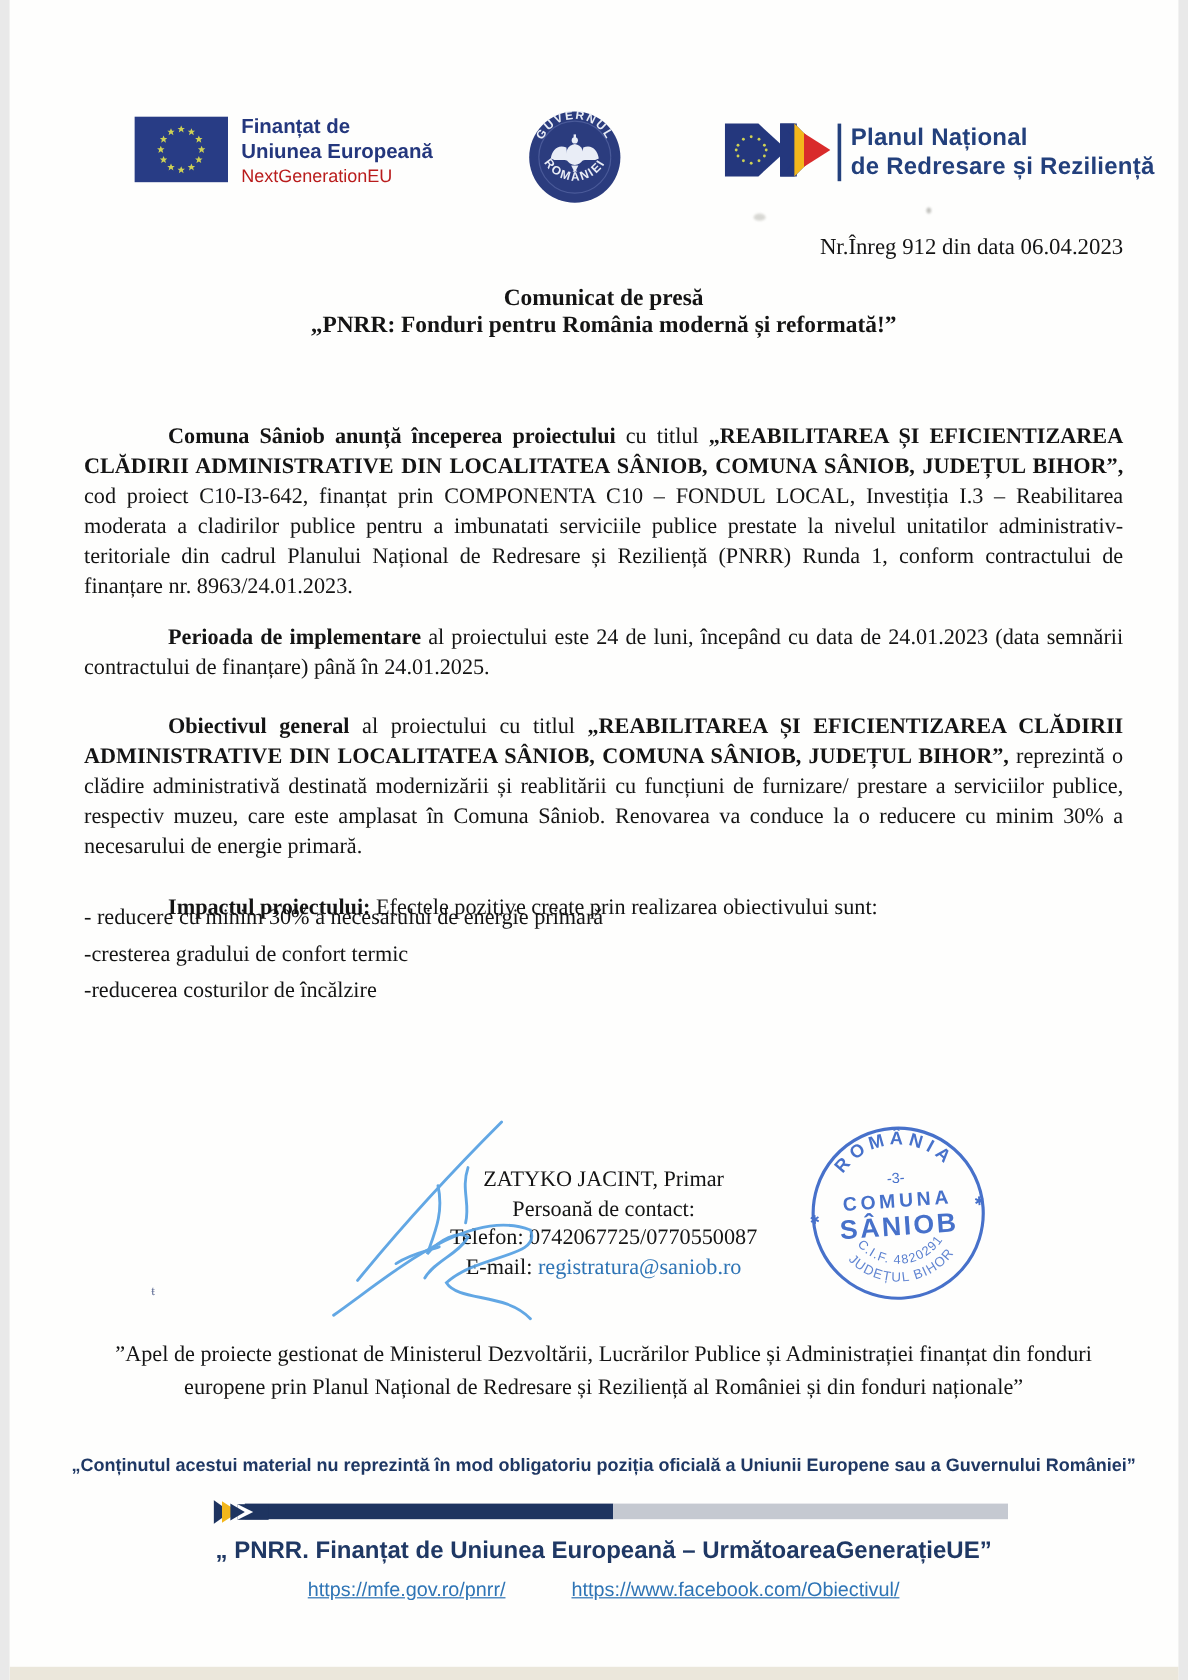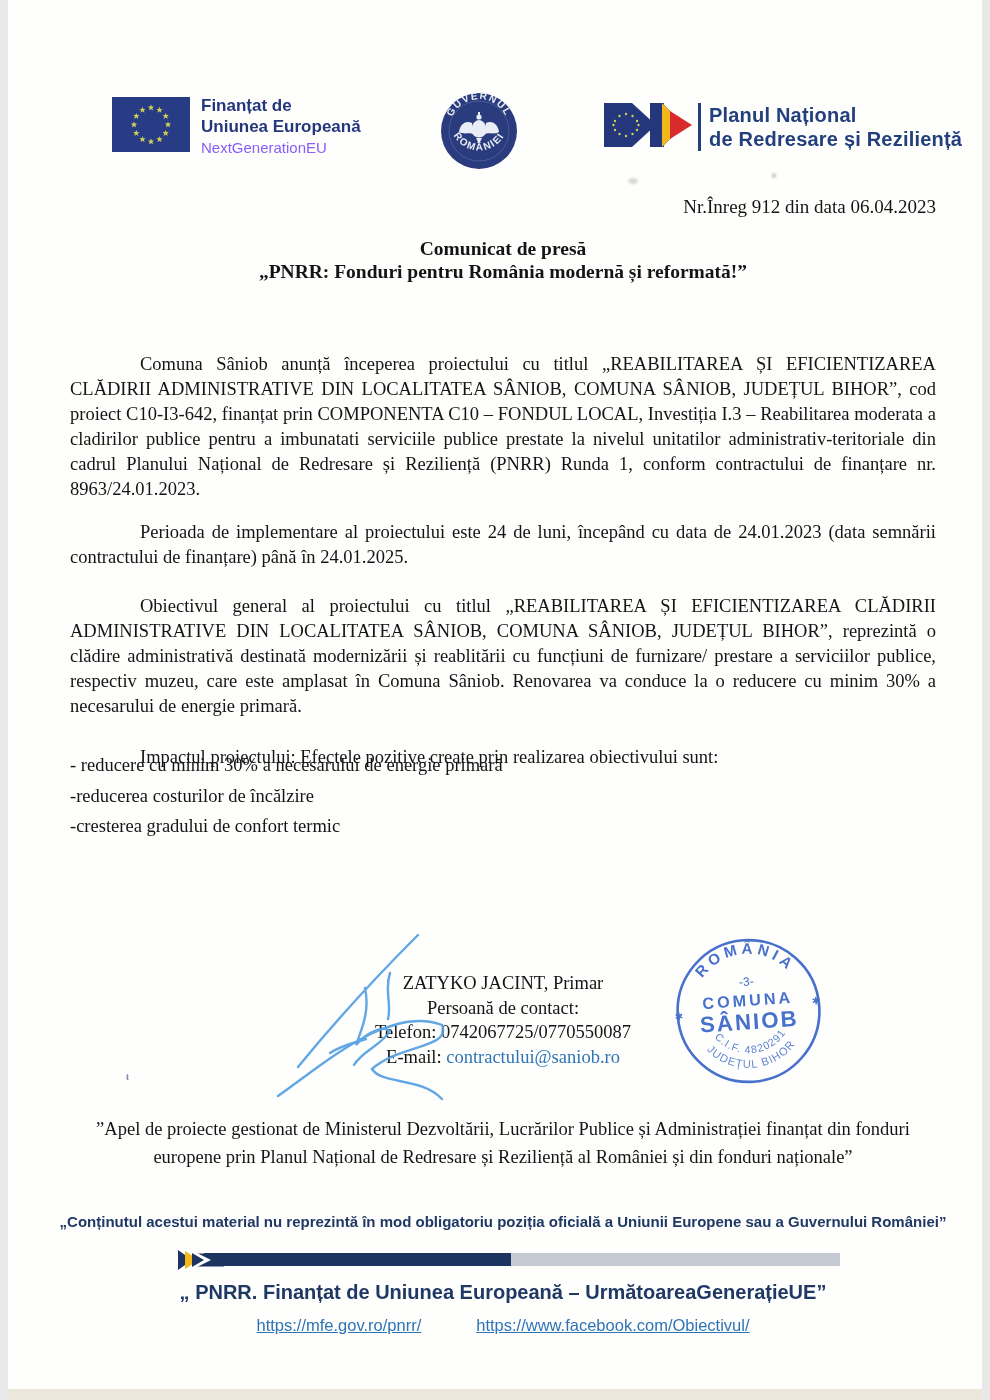--- a/index.html
+++ b/index.html
@@ -2,21 +2,21 @@
 <html><head>
 <meta charset="utf-8">
 <style>
   html,body{margin:0;padding:0;background:#e9e9e9;}
   .page{position:relative;width:974px;height:1400px;margin:0 auto;background:#fefefd;overflow:hidden;
         font-family:"Liberation Serif", serif;color:#141414;}
   
   .eu-flag{position:absolute;left:104px;top:97px;}
   .eu-text{position:absolute;left:193px;top:95px;font-family:"Liberation Sans",sans-serif;}
   .eu-text .l1,.eu-text .l2{font-weight:bold;font-size:17px;line-height:21px;color:#24377d;}
-  .eu-text .l3{font-size:15px;line-height:20px;color:#8b5cf6;margin-top:1px;}
+  .eu-text .l3{font-size:15px;line-height:20px;color:#b91c1c;margin-top:1px;}
   .gov-seal{position:absolute;left:430px;top:88px;}
   .pnrr-logo{position:absolute;left:596px;top:99px;display:flex;align-items:flex-end;}
   .pnrr-divider{width:3px;height:48px;background:#23407c;margin:0 8px 0 6px;}
   .pnrr-text{font-family:"Liberation Sans",sans-serif;font-weight:bold;font-size:20px;line-height:24px;color:#23407c;letter-spacing:.2px;}
   .speck{position:absolute;border-radius:50%;filter:blur(1px);}
   .speck1{left:620px;top:178px;width:10px;height:6px;background:#b9b9b2;opacity:.55;}
   .speck2{left:764px;top:173px;width:4px;height:5px;background:#9a9a94;opacity:.6;}
   .artifact-t{position:absolute;left:118px;top:1070px;font-size:11px;color:#3c4c7c;opacity:.8;}
   
   .reg{position:absolute;left:500px;top:196px;width:428px;text-align:right;font-size:19px;}
@@ -35,21 +35,21 @@
   
   .bar-navy{position:absolute;left:196px;top:1253px;width:307px;height:13px;background:#1e3460;}
   .bar-gray{position:absolute;left:503px;top:1253px;width:329px;height:13px;background:#c5c9d1;}
   .bar-arrows{position:absolute;left:170px;top:1249px;}
   .slogan{position:absolute;left:0;top:1281px;width:990px;text-align:center;
           font-family:"Liberation Sans",sans-serif;font-weight:bold;font-size:20px;color:#1f3864;}
   .links{position:absolute;left:0;top:1316px;width:990px;display:flex;justify-content:center;gap:55px;
          font-family:"Liberation Sans",sans-serif;font-size:16.5px;}
   .links a{color:#2e74b5;text-decoration:underline;}
   .bottom-band{position:absolute;left:0;top:1389px;width:990px;height:11px;background:#ebe7db;}
-  .b{font-weight:normal;}
+  .b{font-weight:bold;}
 </style>
 </head>
 <body>
 
 <div class="page">
 
   <svg class="eu-flag" width="78" height="55" viewBox="0 0 78 55">
     <defs>
       <path id="st" d="M0,-3 L0.9,-0.9 3.1,-0.9 1.4,0.5 2,2.9 0,1.5 -2,2.9 -1.4,0.5 -3.1,-0.9 -0.9,-0.9 Z" fill="#ced154"></path>
     </defs>
@@ -138,30 +138,30 @@
   <p class="para p1"><span class="b">Comuna Sâniob anunță începerea proiectului</span><span> cu titlul </span><span class="b">„REABILITAREA ȘI EFICIENTIZAREA CLĂDIRII ADMINISTRATIVE DIN LOCALITATEA SÂNIOB, COMUNA SÂNIOB, JUDEȚUL BIHOR”,</span><span> cod proiect C10-I3-642, finanțat prin COMPONENTA C10 – FONDUL LOCAL, Investiția I.3 – Reabilitarea moderata a cladirilor publice pentru a imbunatati serviciile publice prestate la nivelul unitatilor administrativ-teritoriale din cadrul Planului Național de Redresare și Reziliență (PNRR) Runda 1, conform contractului de finanțare nr. 8963/24.01.2023.</span></p>
 
   <p class="para p2"><span class="b">Perioada de implementare</span><span> al proiectului este 24 de luni, începând cu data de 24.01.2023 (data semnării contractului de finanțare) până în 24.01.2025.</span></p>
 
   <p class="para p3"><span class="b">Obiectivul general</span><span> al proiectului cu titlul </span><span class="b">„REABILITAREA ȘI EFICIENTIZAREA CLĂDIRII ADMINISTRATIVE DIN LOCALITATEA SÂNIOB, COMUNA SÂNIOB, JUDEȚUL BIHOR”,</span><span> reprezintă o clădire administrativă destinată modernizării și reablitării cu funcțiuni de furnizare/ prestare a serviciilor publice, respectiv muzeu, care este amplasat în Comuna Sâniob. Renovarea va conduce la o reducere cu minim 30% a necesarului de energie primară.</span></p>
 
   <p class="para p-impact"><span class="b">Impactul proiectului:</span><span> Efectele pozitive create prin realizarea obiectivului sunt:</span></p>
 
   <div class="bullets">
     <div>- reducere cu minim 30% a necesarului de energie primară</div>
+    <div>-cresterea gradului de confort termic</div>
     <div>-reducerea costurilor de încălzire</div>
-    <div>-cresterea gradului de confort termic</div>
   </div>
 
 
   <div class="contact">
     <div>ZATYKO JACINT, Primar</div>
     <div>Persoană de contact:</div>
     <div>Telefon: 0742067725/0770550087</div>
-    <div><span>E-mail: </span><a href="#">contractului@saniob.ro</a></div>
+    <div><span>E-mail: </span><a href="#">registratura@saniob.ro</a></div>
   </div>
 
   <svg class="signature" width="195" height="170" viewBox="0 0 195 170">
     <g fill="none" stroke="#55a0e2" stroke-width="2.4" stroke-linecap="round" opacity="0.92">
       <path d="M148,2 C118,32 72,80 28,134"></path>
       <path d="M95,55 C100,78 92,95 86,112 C96,100 112,92 120,98 C112,112 92,118 84,132"></path>
       <path d="M8,163 C55,130 120,72 172,92 C182,115 128,112 102,136 C112,152 152,144 172,166"></path>
       <path d="M60,120 C72,112 84,110 96,106"></path>
       <path d="M120,40 C114,58 122,70 118,86"></path>
     </g>

